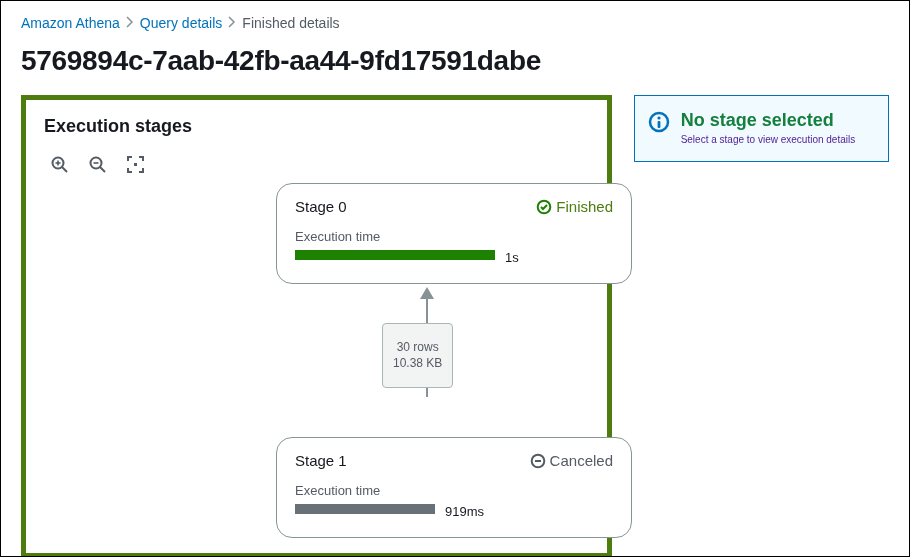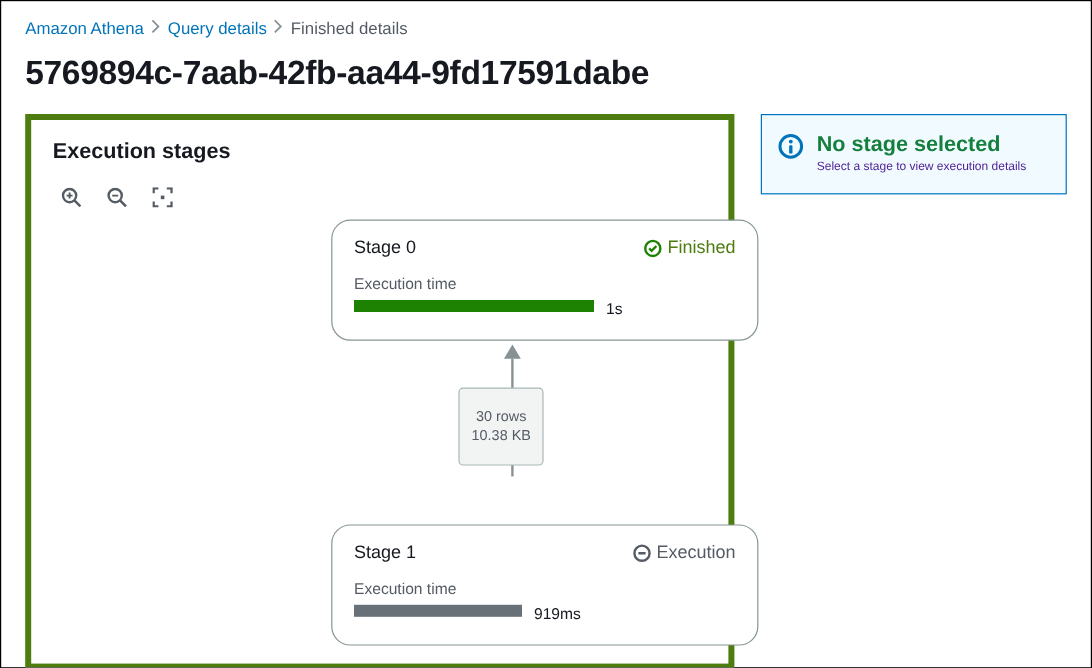--- a/index.html
+++ b/index.html
@@ -223,21 +223,21 @@
       </div>
 
       <div class="stage-card bottom">
         <div class="stage-head">
           <span class="stage-name">Stage 1</span>
           <span class="status canceled">
             <svg width="16" height="16" viewBox="0 0 16 16">
                 <circle cx="8" cy="8" r="6.3" stroke="#545b64" stroke-width="2" fill="none"></circle>
                 <line x1="5" y1="8" x2="11" y2="8" stroke="#545b64" stroke-width="2"></line>
               </svg>
-            <span>Execution</span>
+            <span>Canceled</span>
           </span>
         </div>
         <div class="exec-label">Execution time</div>
         <div class="bar-row">
           <div class="bar grey"></div>
           <span class="bar-val">919ms</span>
         </div>
       </div>
     </div>
   </div>

